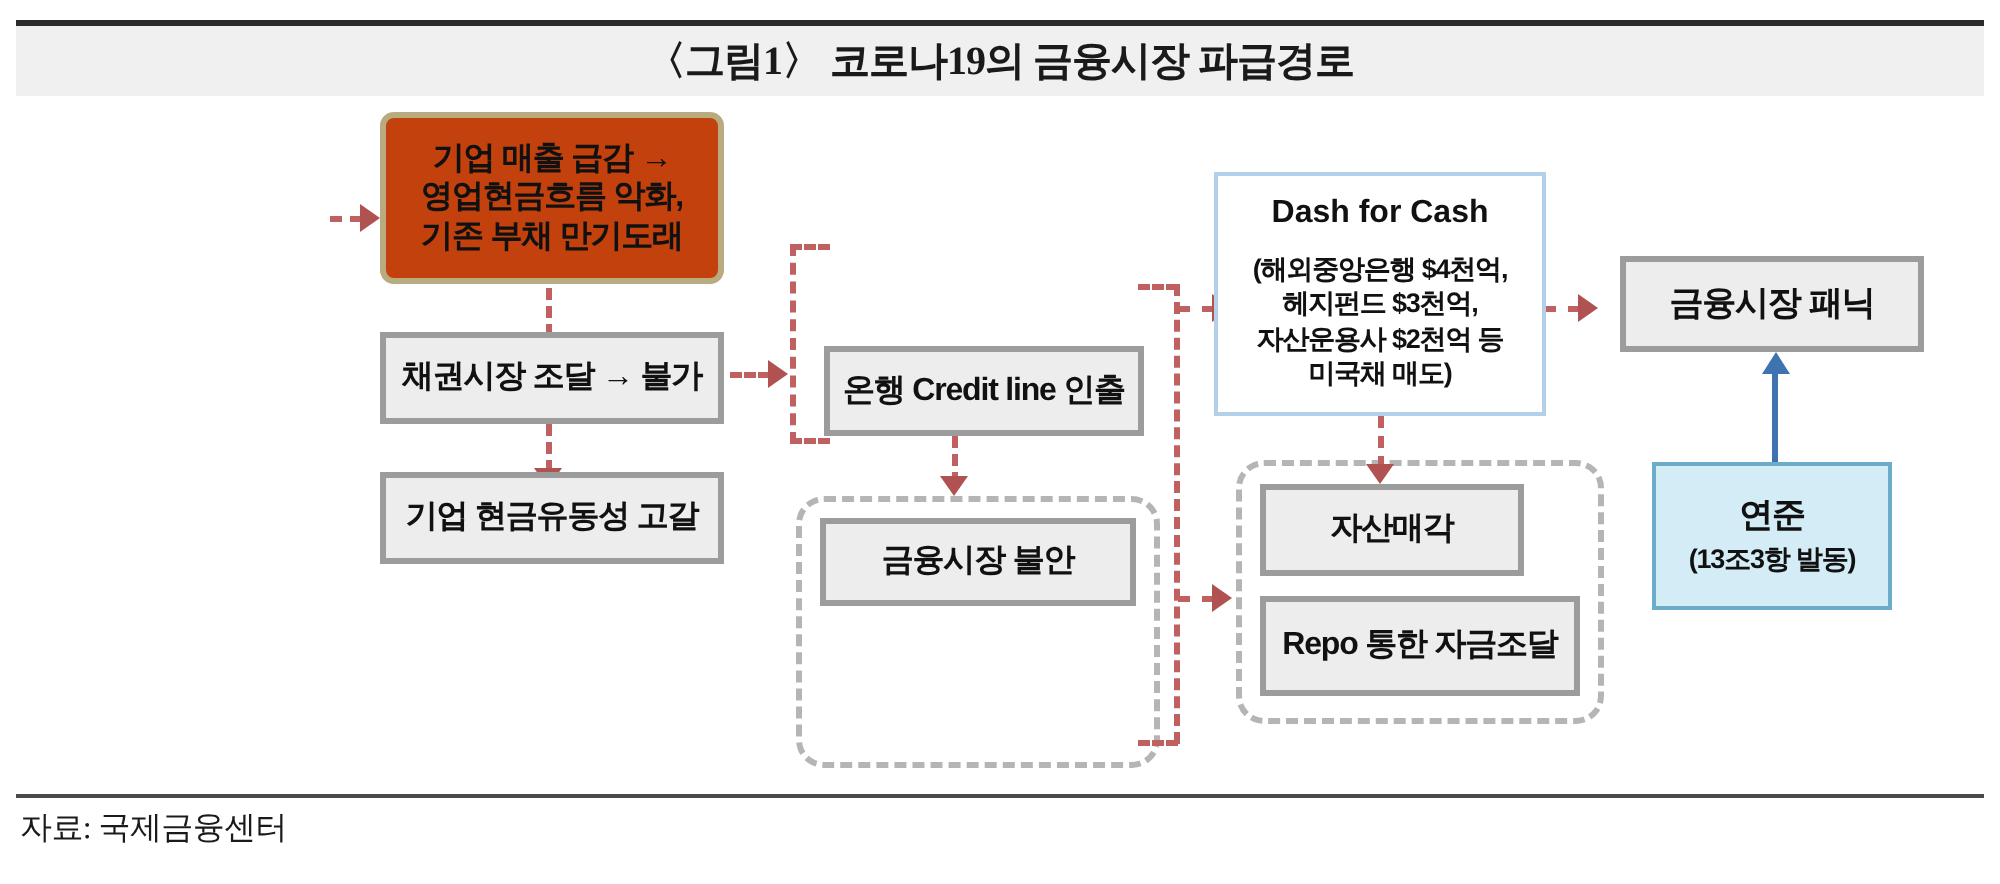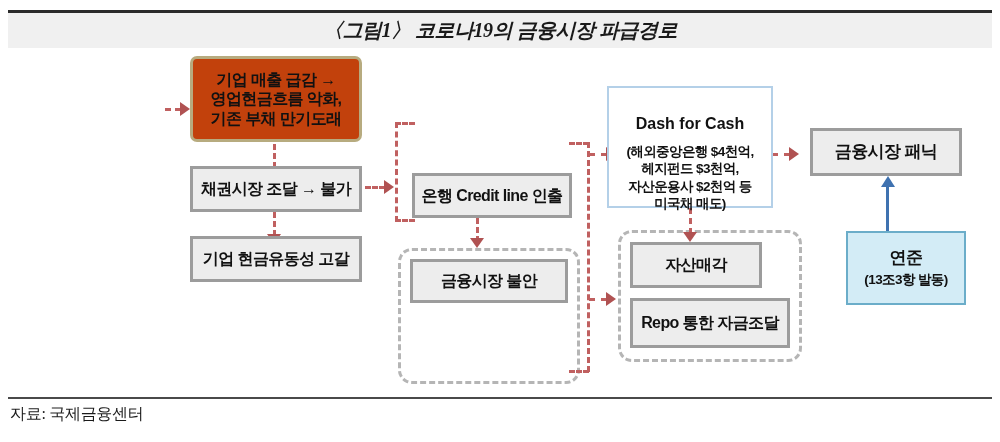--- a/index.html
+++ b/index.html
@@ -14,21 +14,20 @@
 
   
   .rule-top{position:absolute;left:8px;top:10px;width:984px;height:3px;background:#2b2b2b;}
   .title-band{position:absolute;left:8px;top:13px;width:984px;height:35px;background:#f0f0f0;}
   .fig-title{
     position:absolute;left:8px;top:13px;width:984px;height:35px;
     display:flex;align-items:center;justify-content:center;
     font-size:20px;font-weight:700;letter-spacing:-.5px;color:#1a1a1a;
     font-family:"Liberation Serif","DejaVu Serif",serif;
     white-space:nowrap;
-    font-style:italic;
   }
 
   
   .rule-bottom{position:absolute;left:8px;top:397px;width:984px;height:2px;background:#4a4a4a;}
   .source{
     position:absolute;left:10px;top:404px;
     font-size:16px;color:#1a1a1a;letter-spacing:-.3px;
     font-family:"Liberation Serif","DejaVu Serif",serif;
   }
 
@@ -122,35 +121,35 @@
     <div class="node gray" style="left:190px;top:118px;width:172px;height:46px;font-size:16px;">채권시장 조달 → 불가</div>
 
     <div class="node gray" style="left:190px;top:188px;width:172px;height:46px;font-size:16px;">기업 현금유동성 고갈</div>
 
 
     <div class="node gray" style="left:412px;top:125px;width:160px;height:45px;font-size:16px;">온행 Credit line 인출</div>
 
     <div class="node gray" style="left:410px;top:211px;width:158px;height:44px;font-size:16px;">금융시장 불안</div>
 
 
-    <div class="node blueline" style="left:607px;top:38px;width:166px;height:122px;flex-direction:column;justify-content:flex-start;padding-top:26px;">
+    <div class="node blueline" style="left:607px;top:38px;width:166px;height:122px;flex-direction:column;justify-content:flex-start;padding-top:9px;">
       <span style="font-size:16px;font-weight:700;letter-spacing:0;">Dash for Cash</span>
       <span style="font-size:13.5px;font-weight:700;margin-top:9px;white-space:pre-line;line-height:1.3;">(해외중앙은행 $4천억,
 헤지펀드 $3천억,
 자산운용사 $2천억 등
 미국채 매도)</span>
     </div>
 
     <div class="node gray" style="left:630px;top:194px;width:132px;height:46px;font-size:16px;">자산매각</div>
 
     <div class="node gray" style="left:630px;top:250px;width:160px;height:50px;font-size:16px;">Repo 통한 자금조달</div>
 
     <div class="node gray" style="left:810px;top:80px;width:152px;height:48px;font-size:17px;">금융시장 패닉</div>
 
-    <div class="node bluefill" style="left:826px;top:183px;width:120px;height:74px;flex-direction:column;margin-left:20px;">
+    <div class="node bluefill" style="left:826px;top:183px;width:120px;height:74px;flex-direction:column;">
       <span style="font-size:17px;font-weight:700;">연준</span>
       <span style="font-size:13.5px;font-weight:700;margin-top:3px;">(13조3항 발동)</span>
     </div>
 
   </div>
 
   <div class="rule-bottom"></div>
   <div class="source">자료: 국제금융센터</div>
 
 </div>

